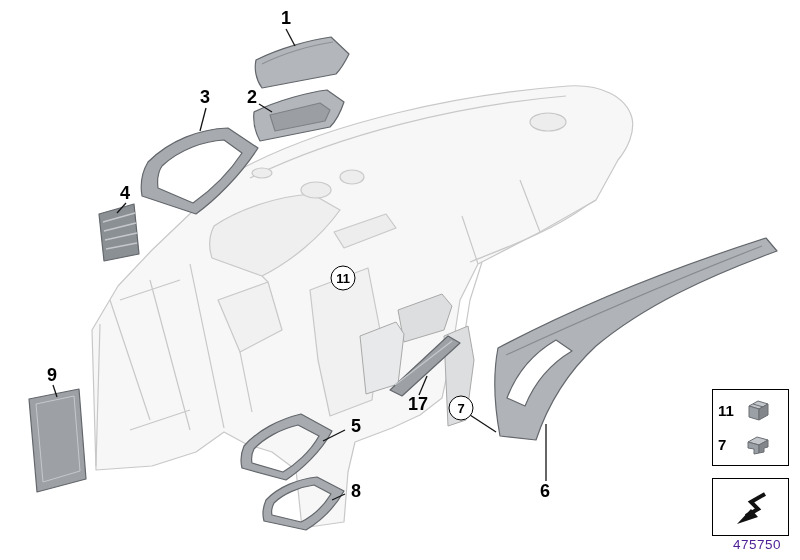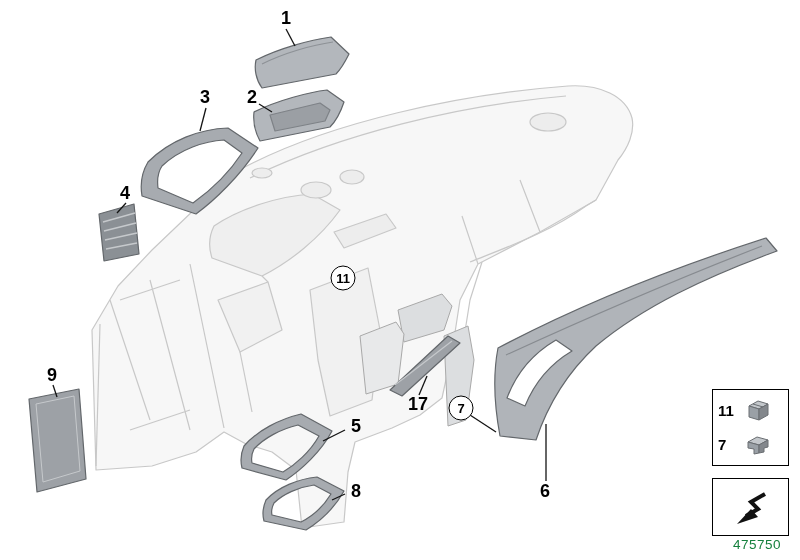--- a/index.html
+++ b/index.html
@@ -12,21 +12,21 @@
     background:#fff;display:flex;align-items:center;justify-content:center;font-size:13px}
   .legend-box{position:absolute;left:712px;top:389px;width:77px;height:77px;
     border:1.5px solid #000;background:#fff;box-sizing:border-box;
     display:flex;flex-direction:column;justify-content:space-around;padding:3px 5px}
   .legend-row{display:flex;align-items:center;gap:7px;cursor:pointer}
   .legend-num{font-weight:bold;font-size:15px;width:20px;color:#000}
   .ref-box{position:absolute;left:712px;top:478px;width:77px;height:58px;
     border:1.5px solid #000;background:#fff;box-sizing:border-box;
     display:flex;align-items:center;justify-content:center;cursor:pointer}
   .doc-number{position:absolute;left:724px;top:537px;width:66px;text-align:center;
-    font-size:13.5px;color:#15803d;letter-spacing:.5px}
+    font-size:13.5px;color:#4c1d95;letter-spacing:.5px}
 </style>
 </head>
 <body>
 
 <div class="stage">
 
   <svg class="art" width="800" height="560" viewBox="0 0 800 560">
 
     <g fill="#f7f7f7" stroke="#c8c8c8" stroke-width="1.2" stroke-linejoin="round">
       <path d="M243,168 C330,122 460,94 568,86 C600,84 626,96 632,118 C635,132 628,148 618,160

